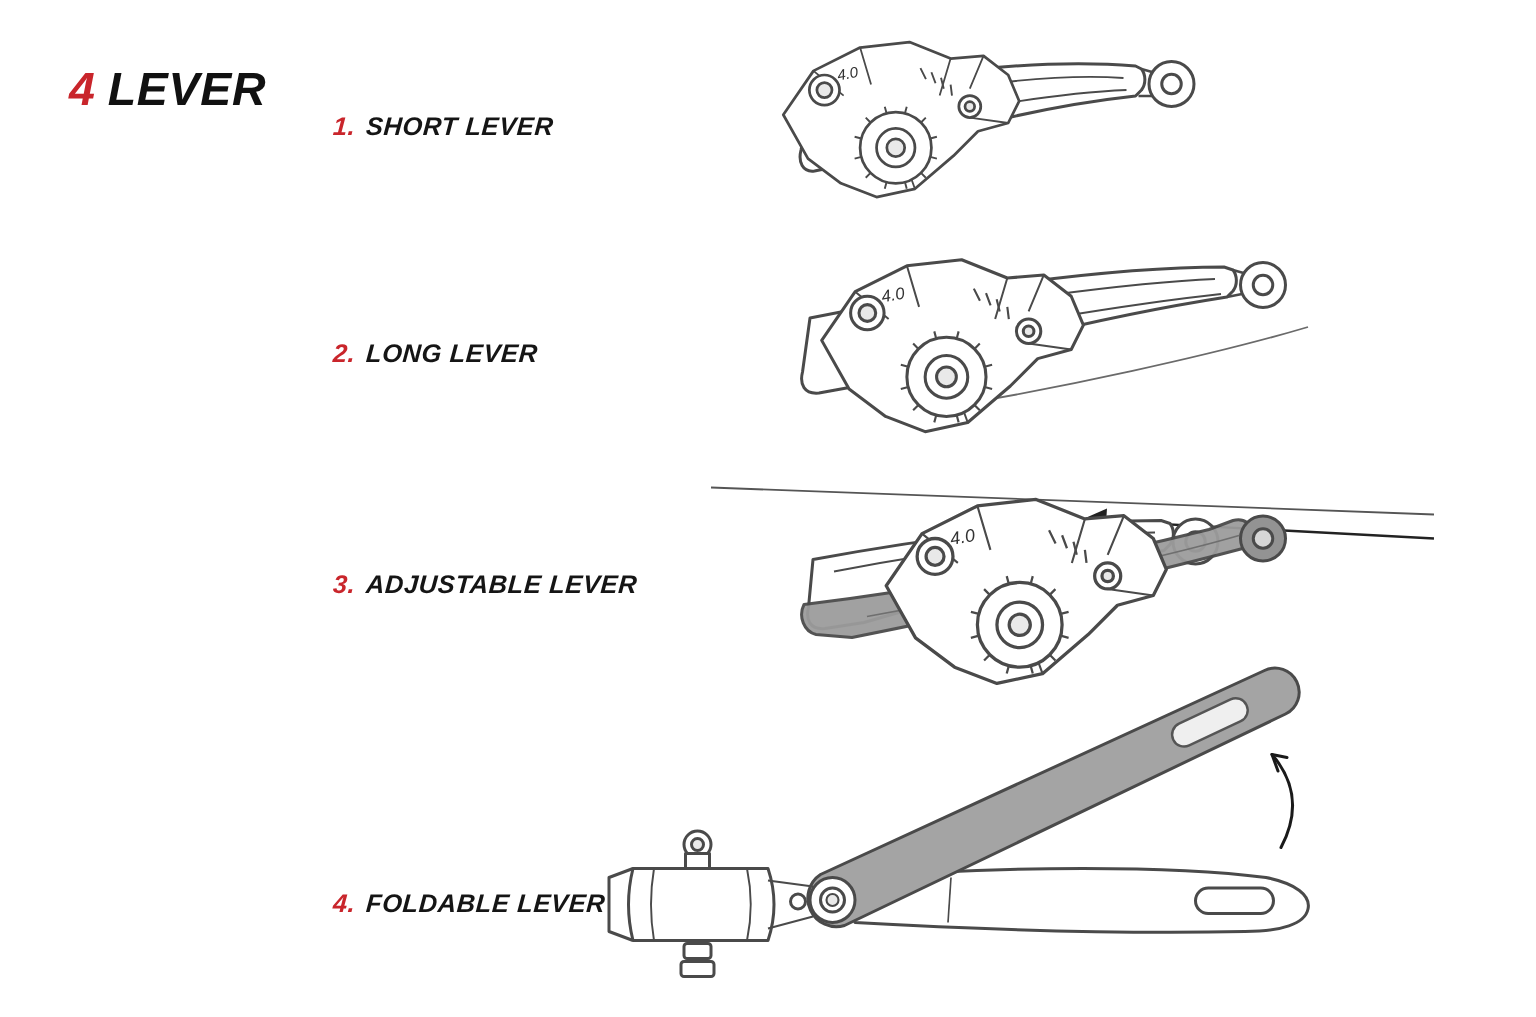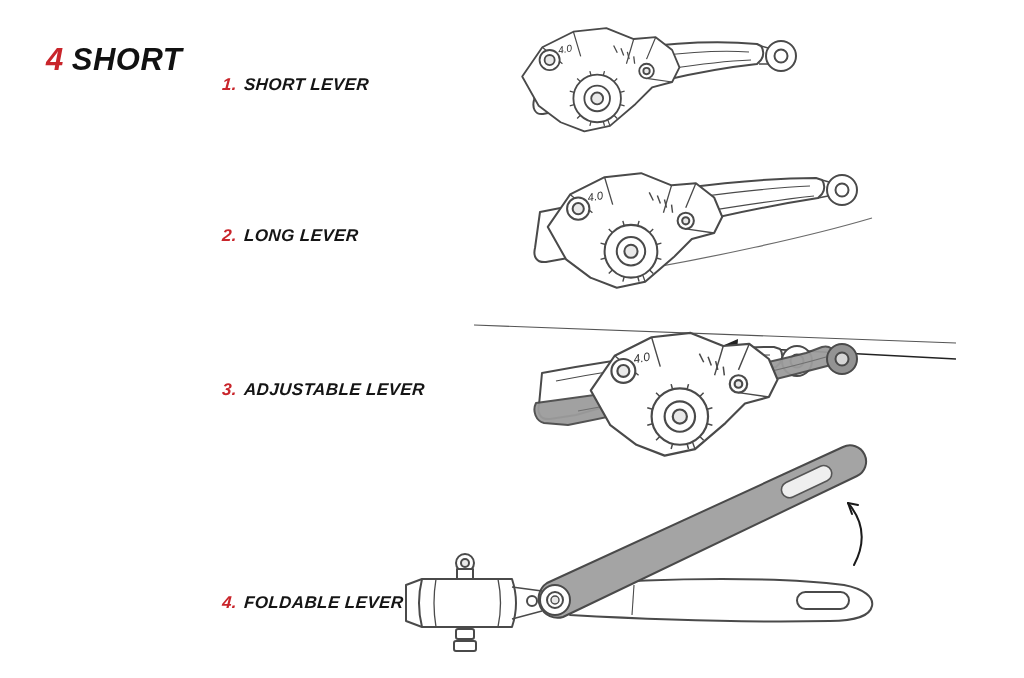--- a/index.html
+++ b/index.html
@@ -55,21 +55,21 @@
           <circle cx="98" cy="88" r="6.5" fill="#e9e9e9"></circle>
         </g>
         <path stroke="#4a4a4a" stroke-width="1.4" fill="none" d="M123.1,94.7 L128,96 M116.4,106.4 L119.9,109.9 M104.7,113.1 L106,117.9 M91.3,113.1 L90,117.9 M79.6,106.4 L76.1,109.9 M72.9,94.7 L68,96 M72.9,81.3 L68,80 M79.6,69.6 L76.1,66.1 M91.3,62.9 L90,58.1 M104.7,62.9 L106,58.1 M116.4,69.6 L119.9,66.1 M123.1,81.3 L128,80"></path>
         <path stroke="#4a4a4a" stroke-width="1.4" fill="none" d="M116,30 L120,38 M124,33 L127,41 M131,37 L133,45 M138,42 L139,50"></path>
         <text x="56" y="39" font-size="11" transform="rotate(-10 56 39)">4.0</text>
       </symbol>
     </defs>
   </svg>
 
   <div class="page-title">
-    <span class="num">4</span><span>SHORT</span>
+    <span class="num">4</span><span>LEVER</span>
   </div>
 
   <div class="model-label lbl-1">
     <span class="num">1.</span><span>SHORT LEVER</span>
   </div>
   <div class="model-label lbl-2">
     <span class="num">2.</span><span>LONG LEVER</span>
   </div>
   <div class="model-label lbl-3">
     <span class="num">3.</span><span>ADJUSTABLE LEVER</span>

